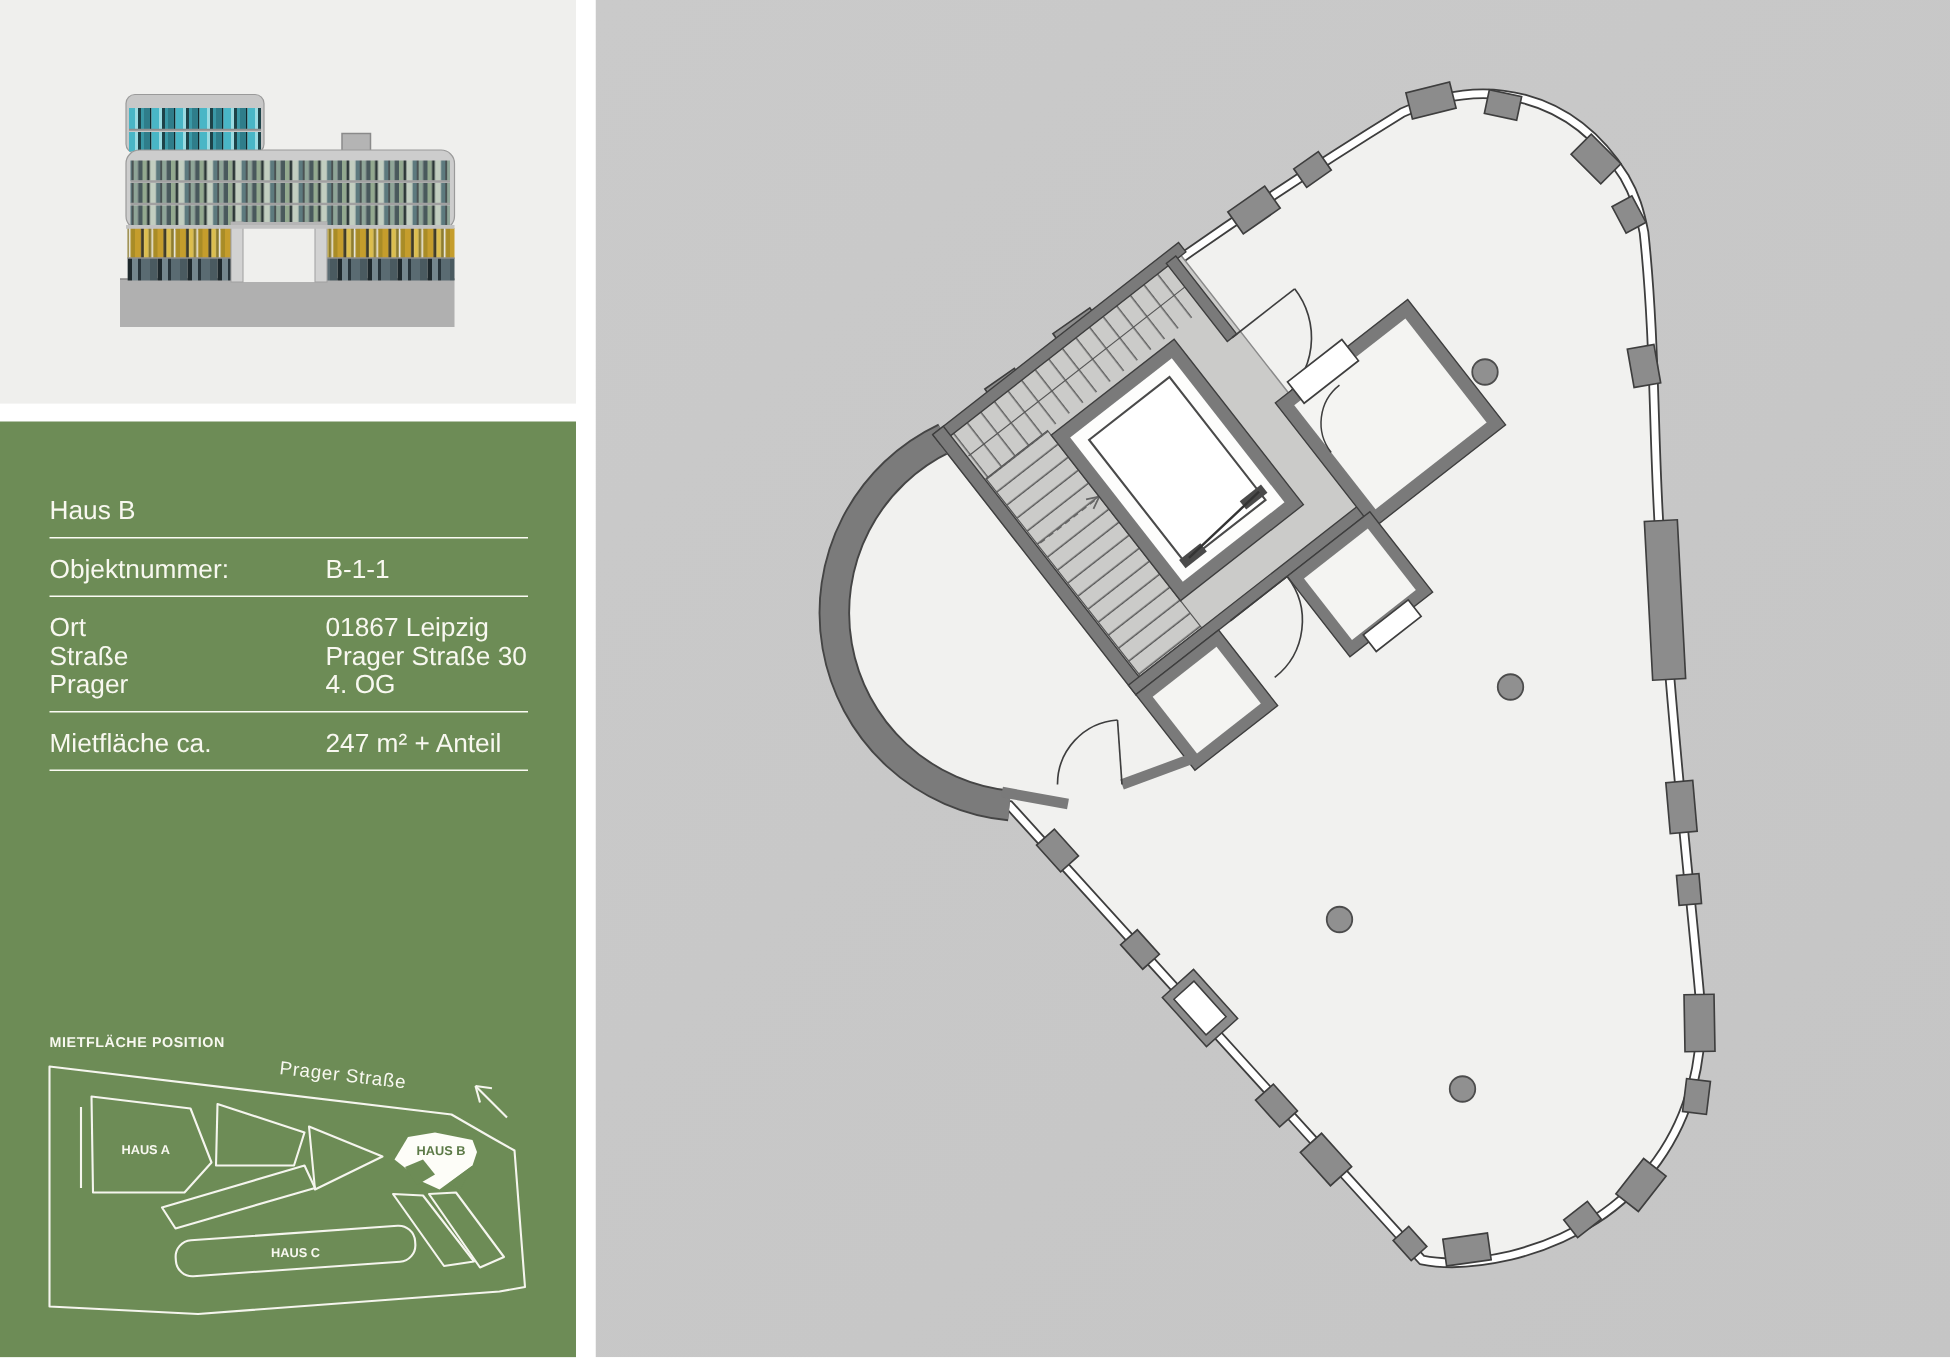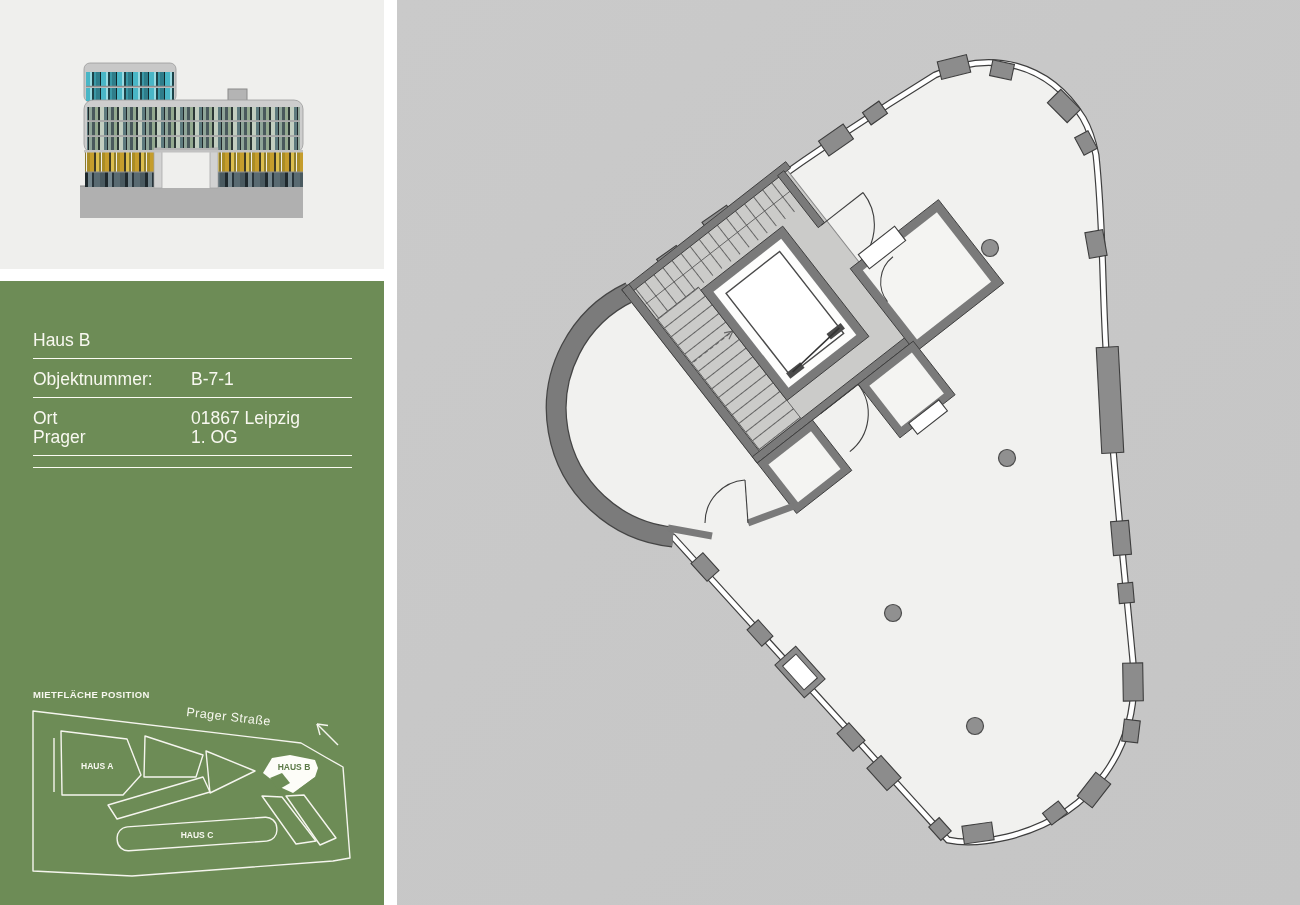--- a/index.html
+++ b/index.html
@@ -4,21 +4,21 @@
 <style>
   html,body{margin:0;padding:0;background:#ffffff;}
   .page{position:relative;width:1300px;height:905px;background:#ffffff;overflow:hidden;
         font-family:"Liberation Sans","DejaVu Sans",sans-serif;padding-left:44px;}
   .elev-panel{position:absolute;left:0;top:0;width:384px;height:269px;background:#efefed;}
   .info-panel{position:absolute;left:0;top:281px;width:384px;height:624px;background:#6d8c56;color:#f8f8f0;}
   .plan-panel{position:absolute;left:397px;top:0;width:903px;height:905px;}
   .info-text{position:absolute;left:33px;top:50px;width:319px;}
   .info-title{font-size:17.5px;line-height:19px;height:19px;}
   .sep{border:none;border-top:1.5px solid #fbfbf3;margin:8px 0 11px 0;width:319px;}
-  .row{display:grid;grid-template-columns:158px 1fr;font-size:17.5px;line-height:19px;}
+  .row{display:grid;grid-template-columns:158px 1fr;font-size:17.5px;line-height:19px;gap:26px;}
   .row .lab{white-space:pre;}
   .sitemap{position:absolute;left:0;top:399px;width:384px;height:225px;}
   svg text{font-family:"Liberation Sans","DejaVu Sans",sans-serif;}
 </style>
 </head>
 <body>
 
 <div class="page">
 
   <div class="elev-panel">
@@ -93,32 +93,40 @@
       <rect x="84" y="150" width="219" height="2.5" fill="#c2c2c2"></rect>
     </svg>
   </div>
 
   <div class="info-panel">
     <div class="info-text">
       <div class="info-title">Haus B</div>
       <hr class="sep">
       <div class="row">
         <span class="lab">Objektnummer:</span>
-        <span class="val">B-7-1</span>
+        <span class="val">B-1-1</span>
       </div>
       <hr class="sep">
       <div class="row">
         <span class="lab">Ort</span>
         <span class="val">01867  Leipzig</span>
       </div>
       <div class="row">
+        <span class="lab">Straße</span>
+        <span class="val">Prager Straße 30</span>
+      </div>
+      <div class="row">
         <span class="lab">Prager</span>
-        <span class="val">1. OG</span>
-      </div>
-      <hr class="sep">
+        <span class="val">4. OG</span>
+      </div>
+      <hr class="sep">
+      <div class="row">
+        <span class="lab">Mietfläche ca.</span>
+        <span class="val">247  m² + Anteil</span>
+      </div>
       <hr class="sep">
     </div>
 
     <svg class="sitemap" viewBox="0 0 384 225">
       <text x="33" y="18" font-size="9.5" font-weight="bold" letter-spacing="0.4" fill="#f8f8f0">MIETFLÄCHE POSITION</text>
       <g fill="none" stroke="#f5f5ee" stroke-width="1.4" stroke-linejoin="round">
         <path d="M 33,31 L 301,63 L 327,78 L 343,87 L 350,178 L 333,181 L 132,196 L 33,191 Z"></path>
         <path d="M 54,58 L 54,112"></path>
         <path d="M 61,51 L 127,59 L 141,95 L 123,115 L 62,115 Z"></path>
         <path d="M 145,56 L 203,75 L 196,97 L 144,97 Z"></path>

